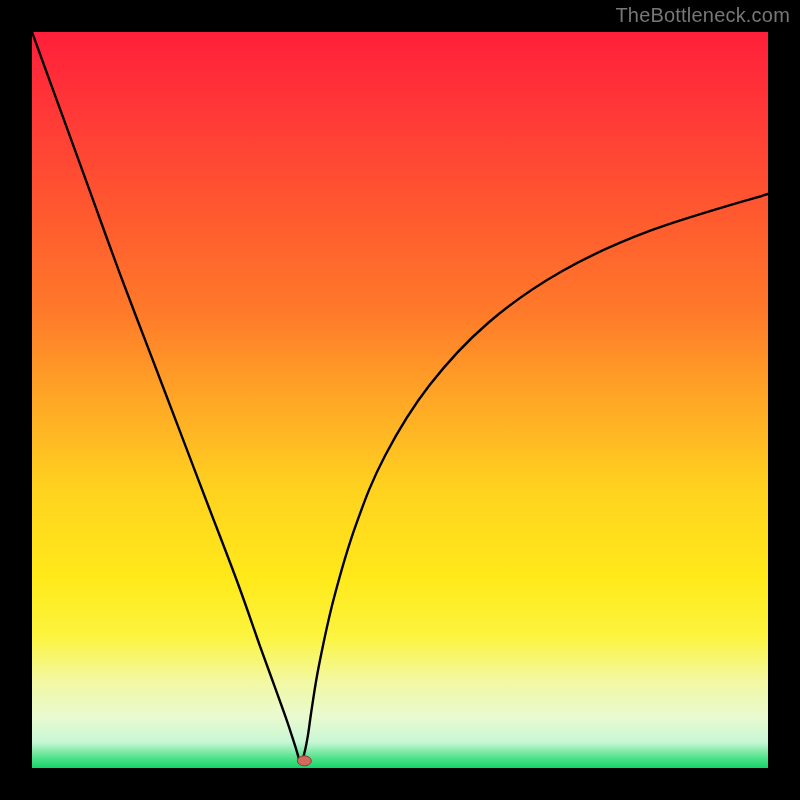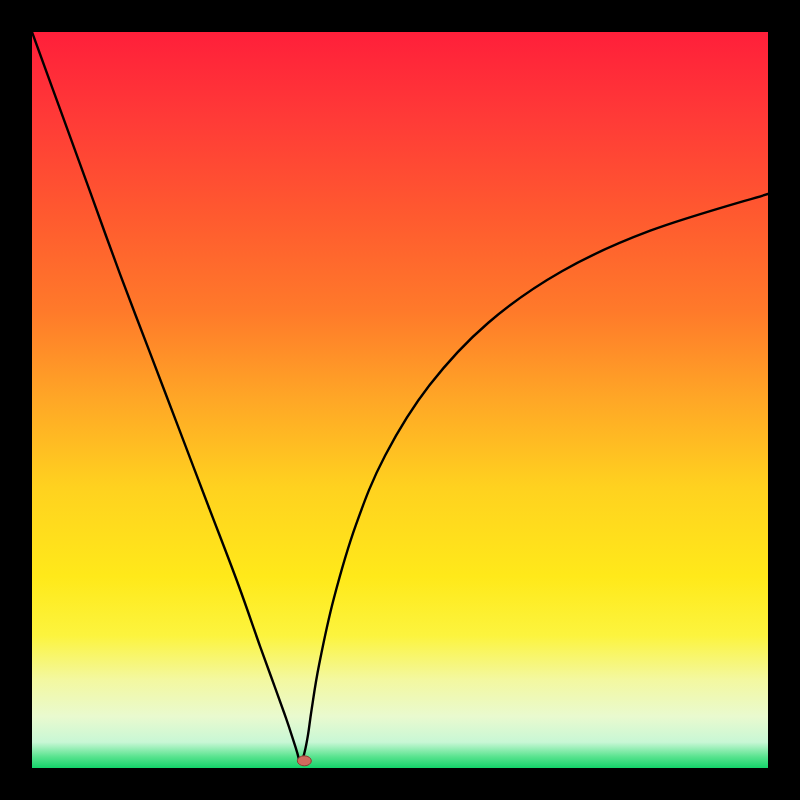--- a/index.html
+++ b/index.html
@@ -39,20 +39,21 @@
     font-size: 20px;
     font-weight: 500;
     letter-spacing: 0.2px;
     user-select: none;
   }
 </style>
 </head>
 <body>
 
 <div class="frame">
+  <div class="watermark">TheBottleneck.com</div>
 
   <div class="plot">
     <svg viewBox="0 0 736 736" preserveAspectRatio="none">
       <defs>
         <linearGradient id="bg-grad" x1="0" y1="0" x2="0" y2="1">
 
         <stop offset="0%" stop-color="#ff1f3a"></stop>
             <stop offset="12%" stop-color="#ff3b37"></stop>
             <stop offset="25%" stop-color="#ff5a2f"></stop>
             <stop offset="38%" stop-color="#ff7a2a"></stop>

